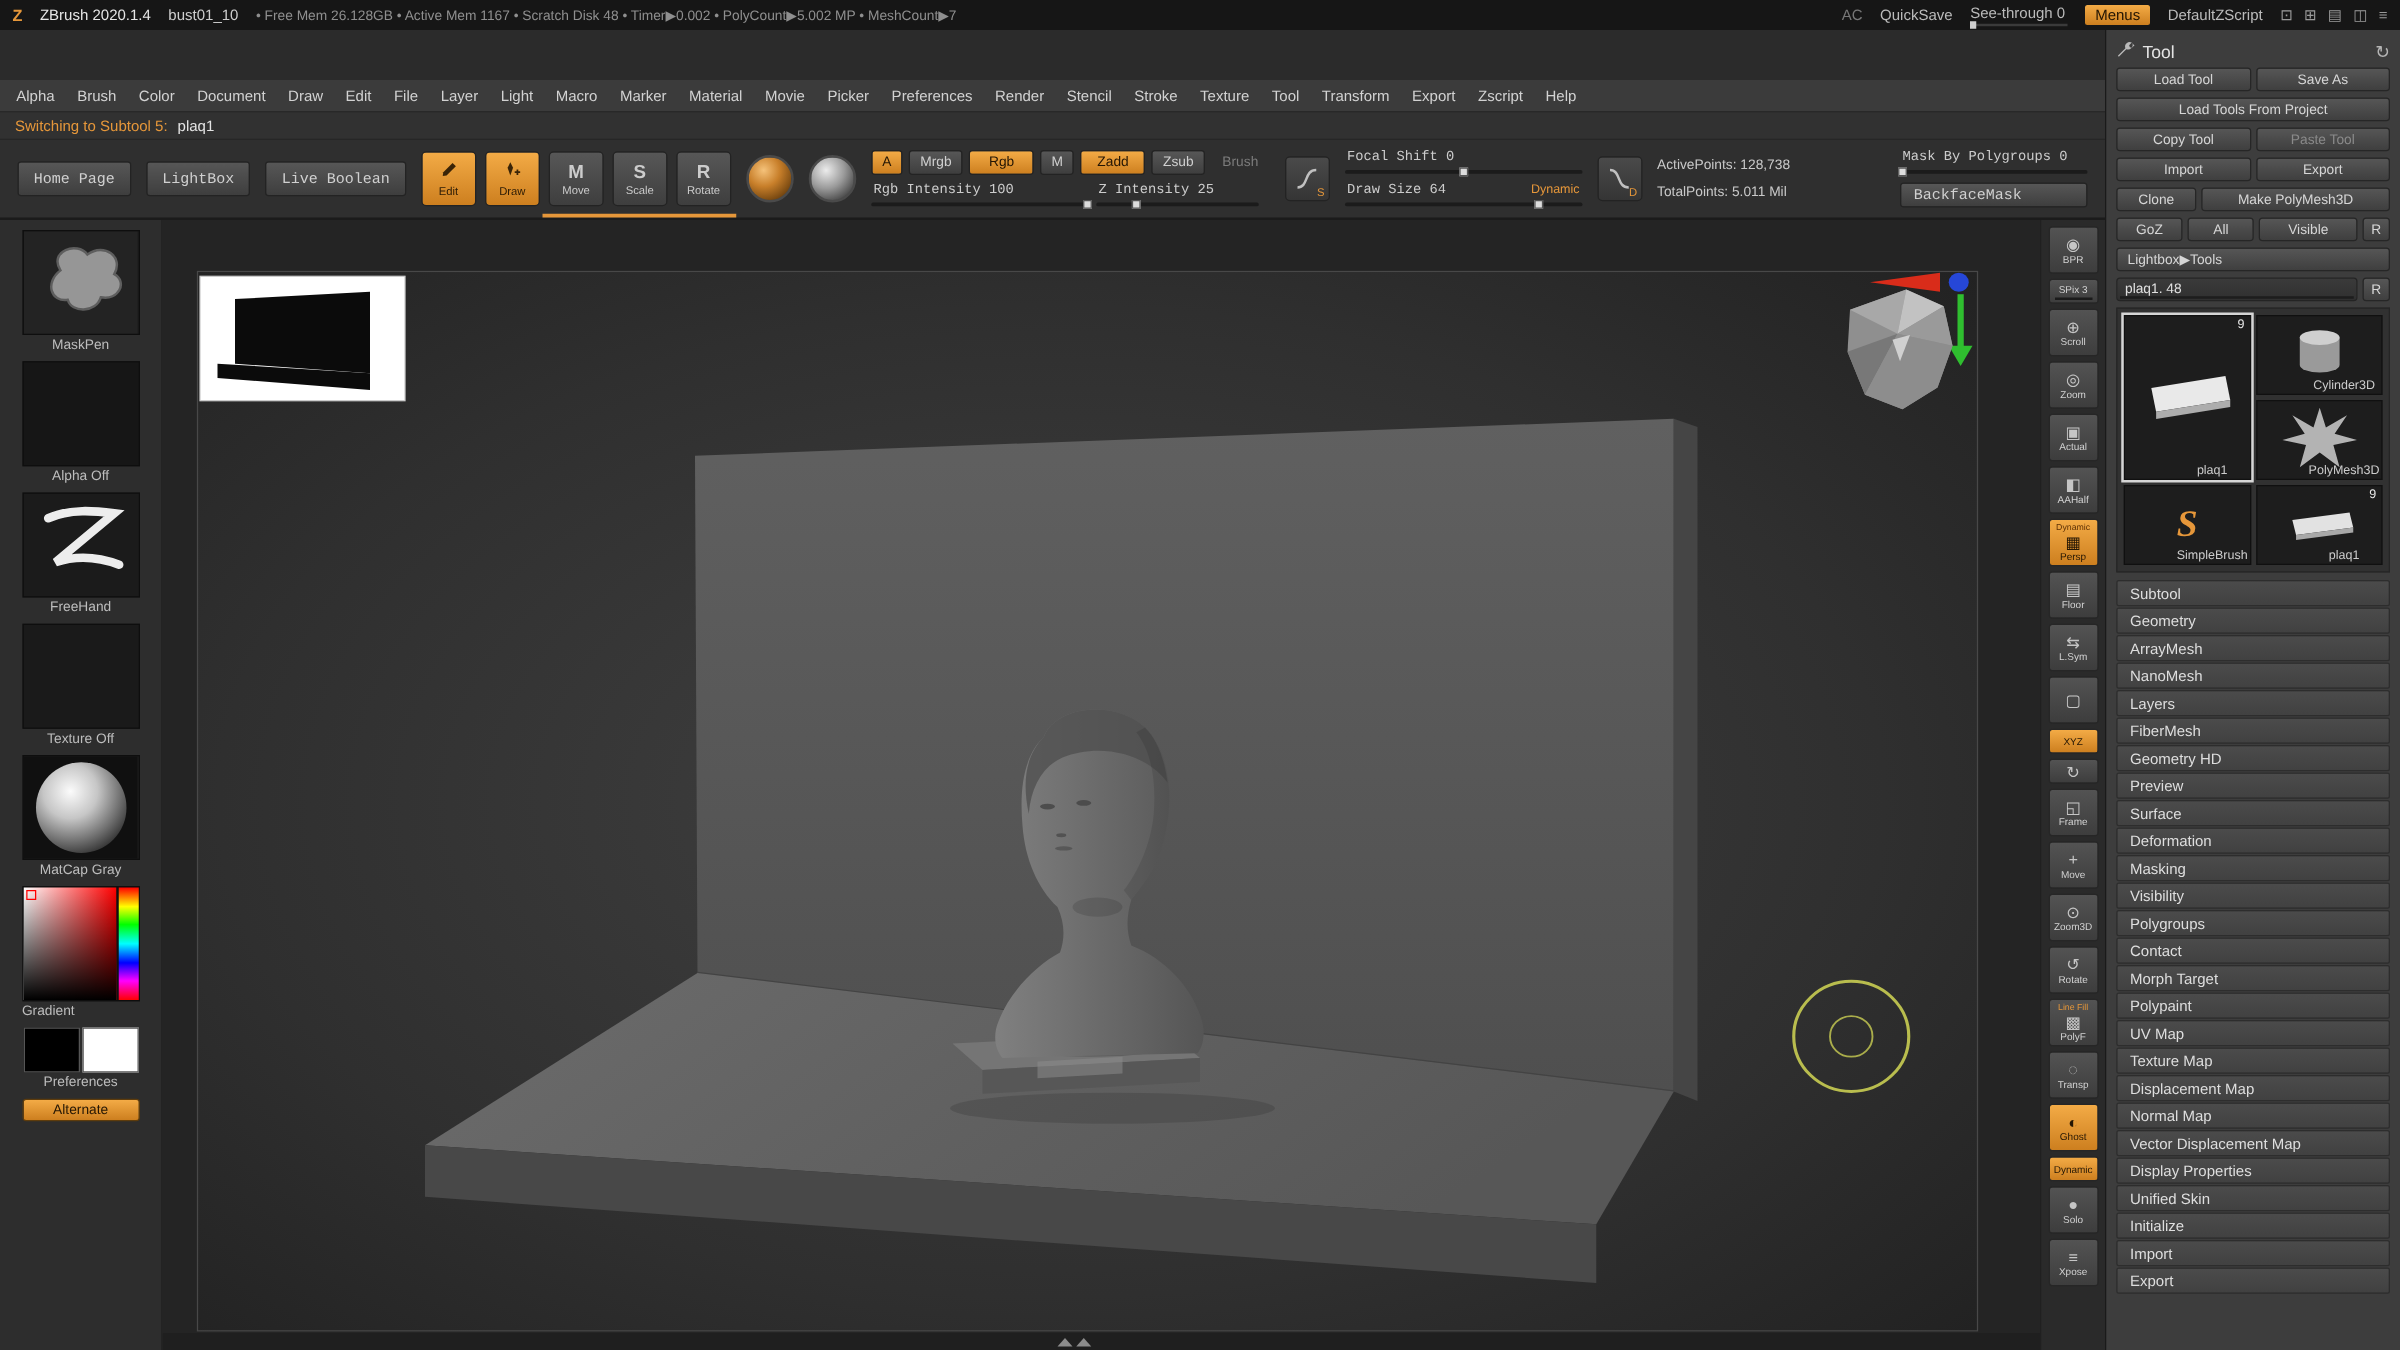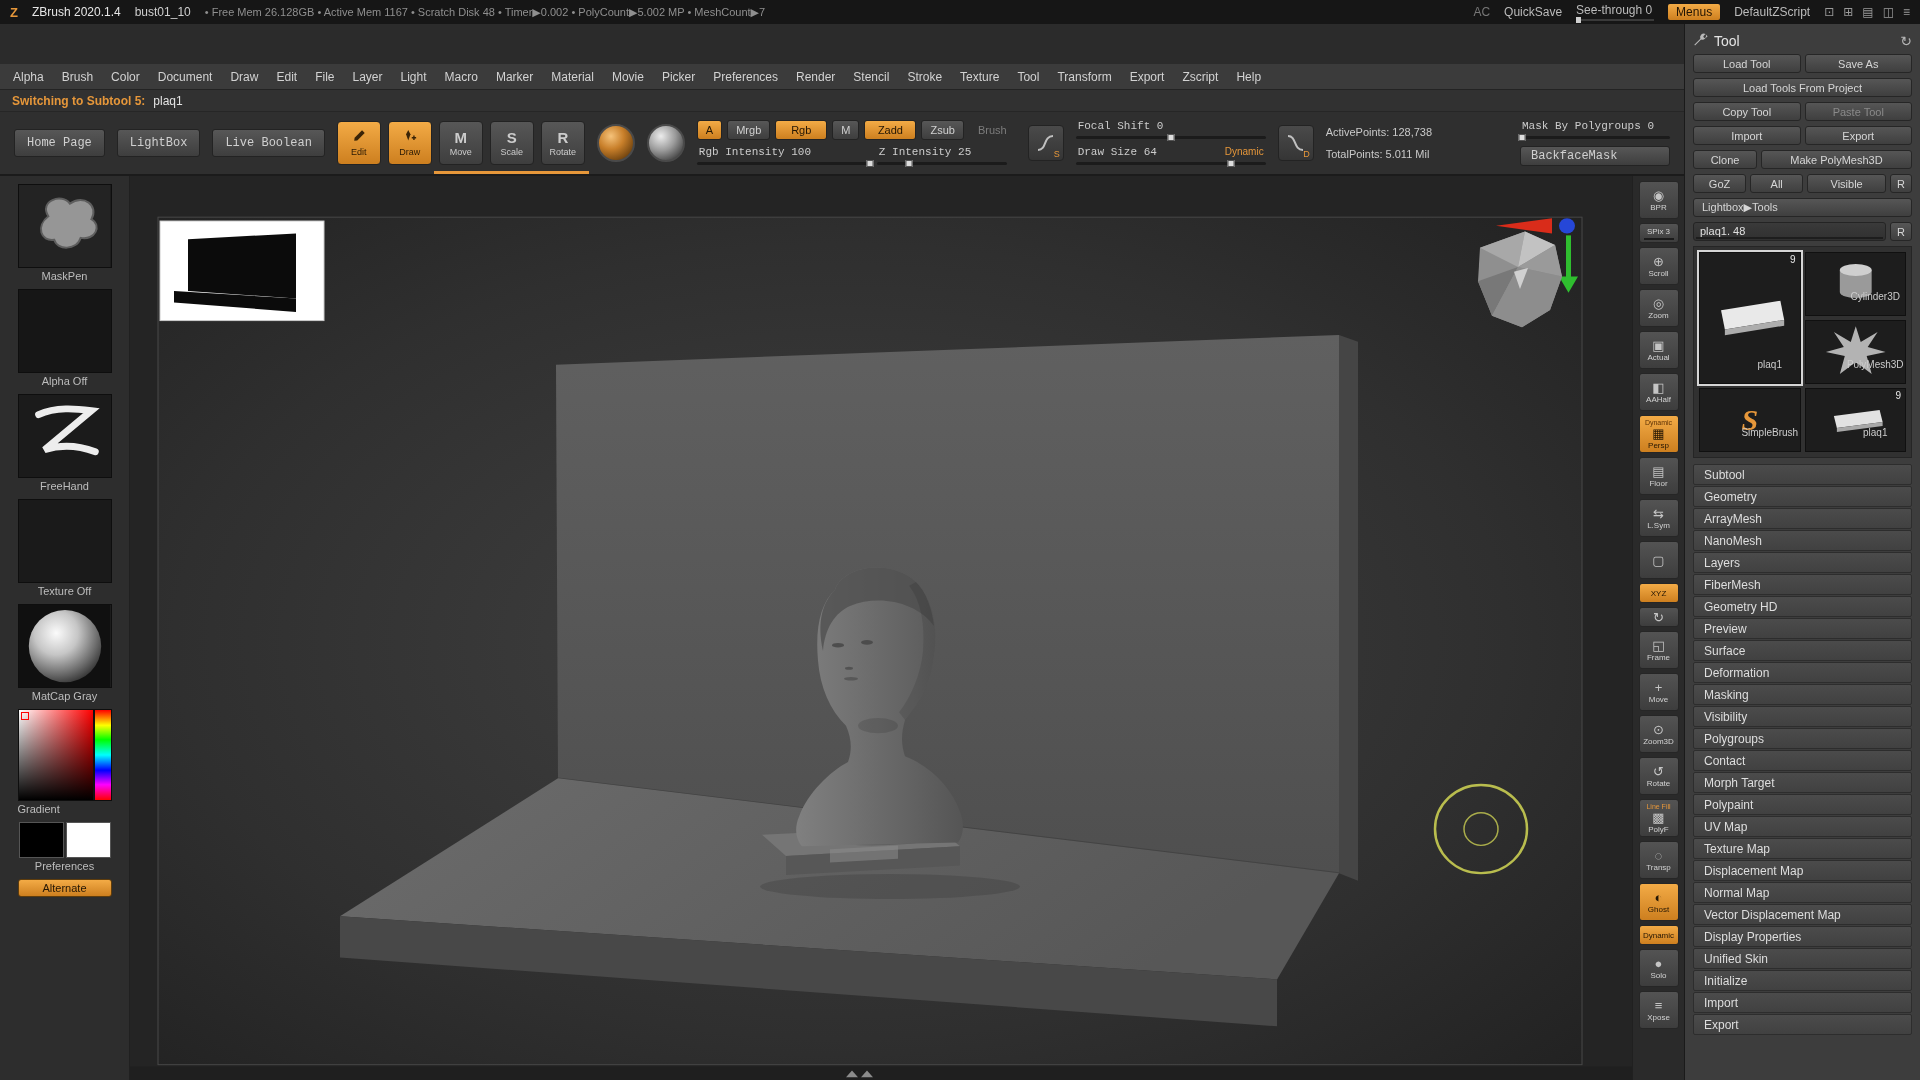--- a/index.html
+++ b/index.html
@@ -25,21 +25,21 @@
   .win-icons{display:flex;gap:9px;color:#9a9a9a;font-size:12px;}
 
   
   .body-row{display:flex;flex:1;min-height:0;}
   .main-col{flex:1;display:flex;flex-direction:column;min-width:0;margin-top:40px;}
 
   .menubar{height:26px;background:#3b3b3b;border-bottom:1px solid #232323;display:flex;align-items:center;padding:0 4px;}
   .menubar span{padding:0 9px;font-size:12px;color:#d2d2d2;}
 
   .statusbar{height:22px;background:#313131;border-bottom:1px solid #262626;display:flex;align-items:center;padding:0 12px;font-size:12px;gap:8px;}
-  .statusbar .msg{color:var(--orange);font-weight:bold;}
+  .statusbar .msg{color:var(--orange);}
   .statusbar .val{color:#e4e4e4;}
 
   
   .toolbar{height:64px;background:#2f2f2f;border-bottom:2px solid #1b1b1b;display:flex;align-items:center;padding:0 14px;gap:12px;flex:0 0 auto;}
   .tb-btn{background:linear-gradient(var(--btn-a),var(--btn-b));border:1px solid #232323;border-radius:3px;color:var(--txt);font-size:12px;padding:6px 12px;white-space:nowrap;font-family:Liberation Mono, monospace;}
   .mode-tile{width:44px;height:44px;border-radius:4px;border:1px solid #232323;background:linear-gradient(var(--btn-a),var(--btn-b));display:flex;flex-direction:column;align-items:center;justify-content:center;gap:2px;color:#ccc;}
   .mode-tile .mlbl{font-size:9px;}
   .mode-tile .mglyph{font-size:15px;font-weight:bold;line-height:15px;}
   .mode-tile.orange{background:linear-gradient(var(--or-a),var(--or-b));color:#2a1a05;}
   .modes{display:flex;gap:7px;align-items:center;}
@@ -102,21 +102,21 @@
   .tp-btn.dim{color:#8a8a8a;}
   .tp-btn.w-fixed{flex:0 0 22px;}
   .tp-slider{position:relative;flex:1;height:19px;background:linear-gradient(#3a3a3a,#303030);border:1px solid #242424;border-radius:3px;}
   .tp-slider .lbl{position:absolute;left:6px;top:2px;font-size:11px;color:#e0e0e0;}
   .tp-slider .track{position:absolute;left:2px;right:2px;bottom:1px;height:2px;background:#1d1d1d;}
   .tp-slider .fill{height:100%;background:var(--orange);}
   .thumbs{display:grid;grid-template-columns:1fr 1fr;grid-auto-rows:64px;gap:4px;background:#313131;border:1px solid #252525;padding:5px;margin-bottom:6px;}
   .thumb{position:relative;background:#1d1d1d;border:1px solid #101010;display:flex;align-items:center;justify-content:center;overflow:hidden;}
   .thumb.span2{grid-row:span 2;}
   .thumb.selected{outline:2px solid #d5d5d5;}
-  .thumb .t-label{position:absolute;bottom:13px;left:0;right:0;text-align:center;font-size:10px;color:#cccccc;padding-left:40px;}
+  .thumb .t-label{position:absolute;bottom:1px;left:0;right:0;text-align:center;font-size:10px;color:#cccccc;padding-left:40px;}
   .thumb .t-badge{position:absolute;top:1px;right:4px;font-size:10px;color:#e8e8e8;}
   .thumb svg{width:100%;height:100%;}
   .sb-glyph{font-size:30px;font-weight:bold;font-style:italic;color:var(--orange);font-family:"Liberation Serif","DejaVu Serif",serif;}
   .tp-section{height:21px;line-height:20px;padding-left:10px;background:linear-gradient(#4b4b4b,#414141);border:1px solid #2d2d2d;border-radius:2px;margin-bottom:1px;font-size:12px;color:#dedede;}
 </style>
 </head>
 <body>
 
 <div class="app">
 

